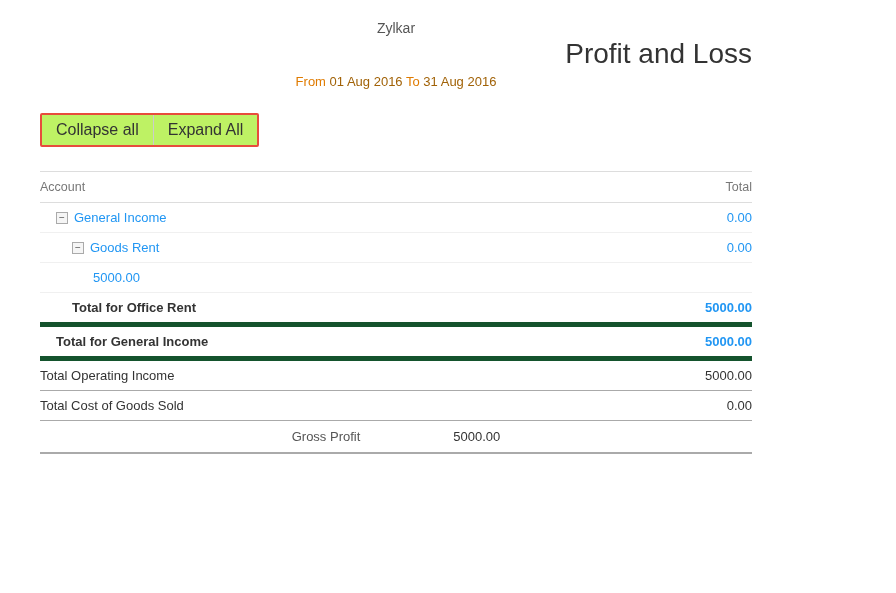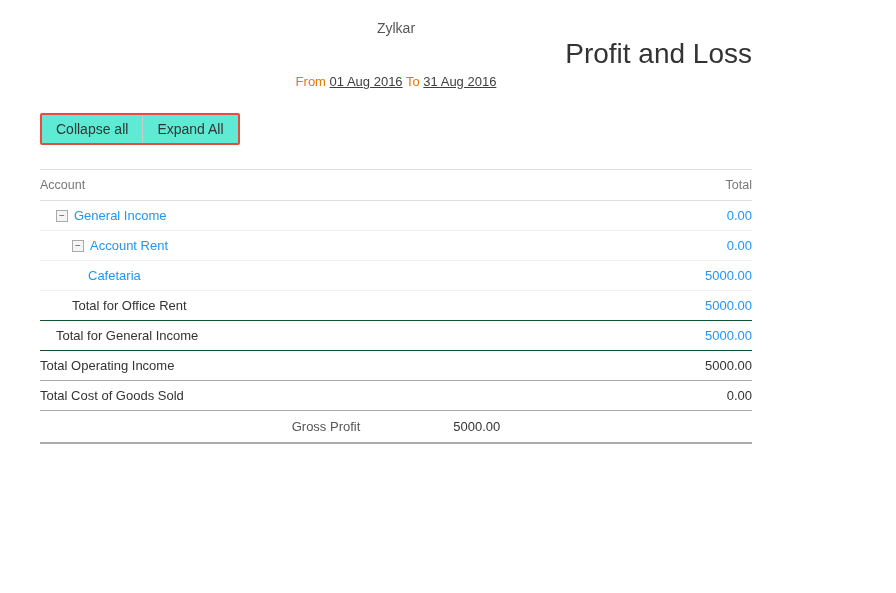--- a/index.html
+++ b/index.html
@@ -31,35 +31,34 @@
       text-align: right;
     }
     .date-range {
       font-size: 13px;
       color: #e07b00;
     }
     .date-range .date-text {
       color: #e07b00;
     }
     .date-range .date-value {
-      color: #404040;
-      text-decoration: underline;
+      color: #a16207;
     }
     .toolbar {
       margin-bottom: 16px;
       display: inline-flex;
       border: 2px solid #e74c3c;
       border-radius: 2px;
     }
     .toolbar-btn {
       padding: 6px 14px;
-      font-size: 14px;
+      font-size: 16px;
       cursor: pointer;
       border: none;
-      background: #5eead4;
+      background: #bef264;
       color: #333;
       font-family: inherit;
     }
     .toolbar-btn:first-child {
       border-right: 1px solid #ccc;
     }
     .table-section {
       width: 100%;
       margin-top: 8px;
     }
@@ -80,22 +79,22 @@
       border-bottom: 1px solid #f0f0f0;
       align-items: center;
     }
     .table-row.section-label {
       color: #888;
       font-size: 12px;
       padding: 10px 0 4px 0;
       border-bottom: none;
     }
     .table-row.total-row {
-      font-weight: 400;
-      border-bottom: 1px solid #14532d;
+      font-weight: 700;
+      border-bottom: 5px solid #14532d;
     }
     .table-row.grand-total {
       font-weight: 500;
       border-bottom: 1px solid #aaa;
     }
     .row-label {
       flex: 1;
       display: flex;
       align-items: center;
       gap: 4px;
@@ -178,29 +177,26 @@
       <div class="row-label indent-1">
         <span class="collapse-icon">−</span>
         <span class="blue">General Income</span>
       </div>
       <div class="row-value blue">0.00</div>
     </div>
 
     <div class="table-row">
       <div class="row-label indent-2">
         <span class="collapse-icon">−</span>
-        <span class="blue">Account Rent</span>
+        <span class="blue">Goods Rent</span>
       </div>
       <div class="row-value blue">0.00</div>
     </div>
 
     <div class="table-row">
-      <div class="row-label indent-3">
-        <span class="blue">Cafetaria</span>
-      </div>
       <div class="row-value blue">5000.00</div>
     </div>
 
     <div class="table-row total-row">
       <div class="row-label indent-2">
         <span>Total for Office Rent</span>
       </div>
       <div class="row-value blue">5000.00</div>
     </div>
 

